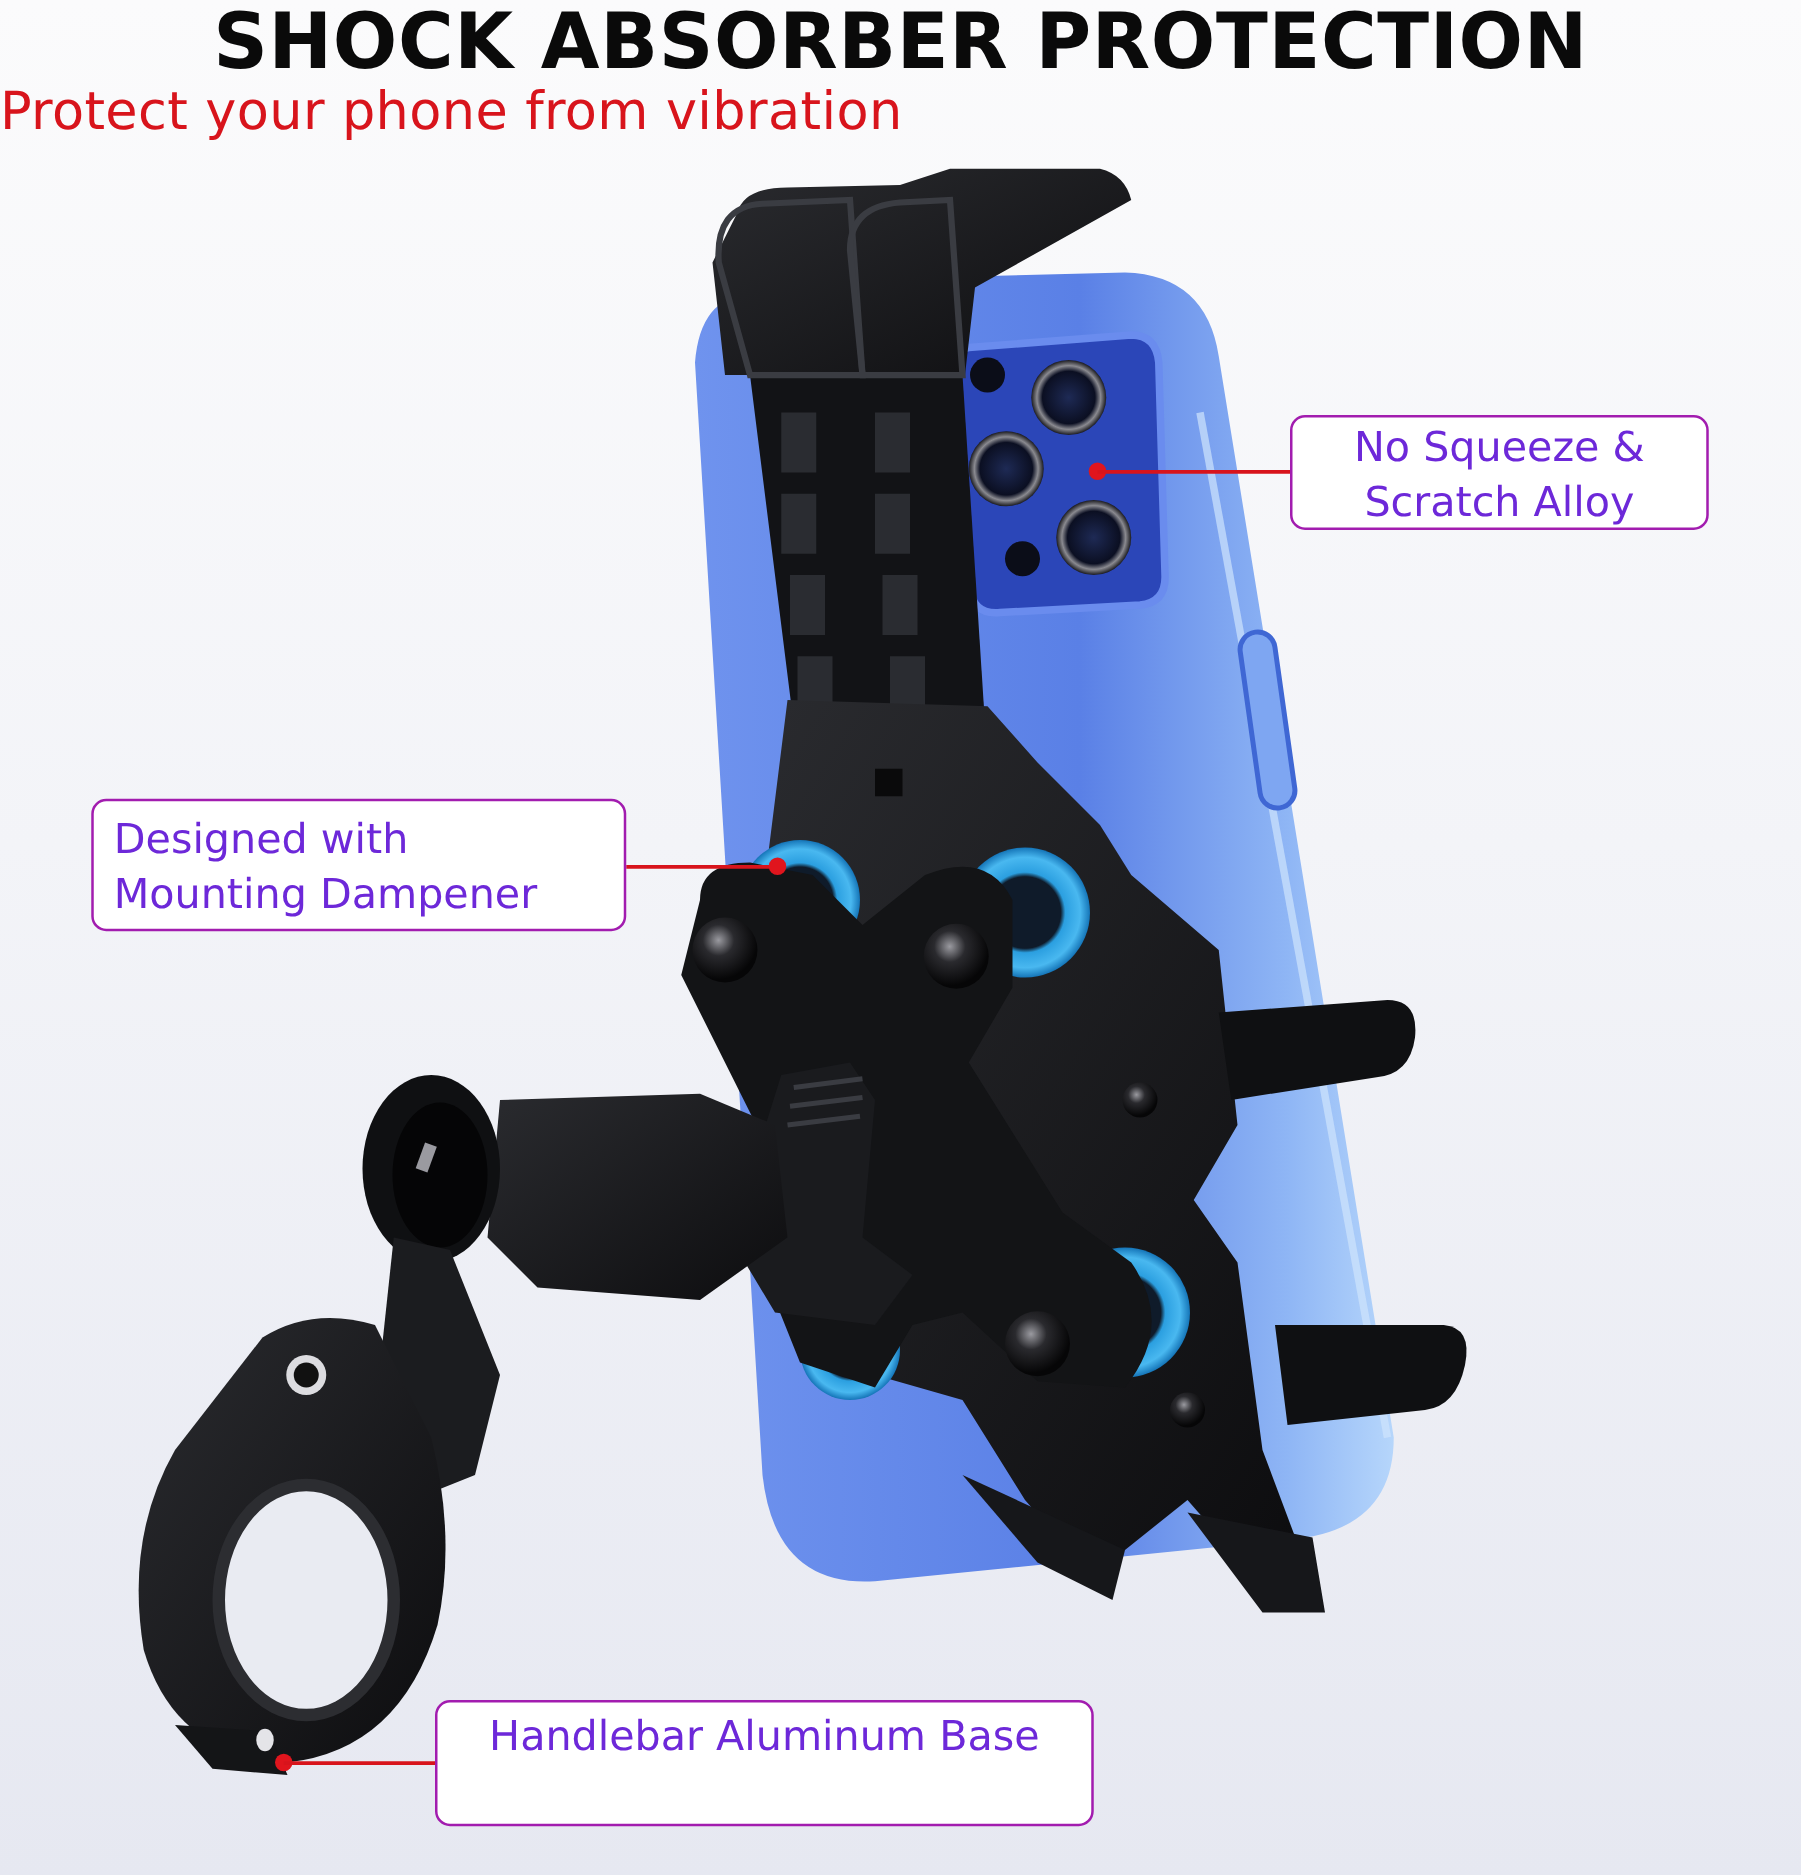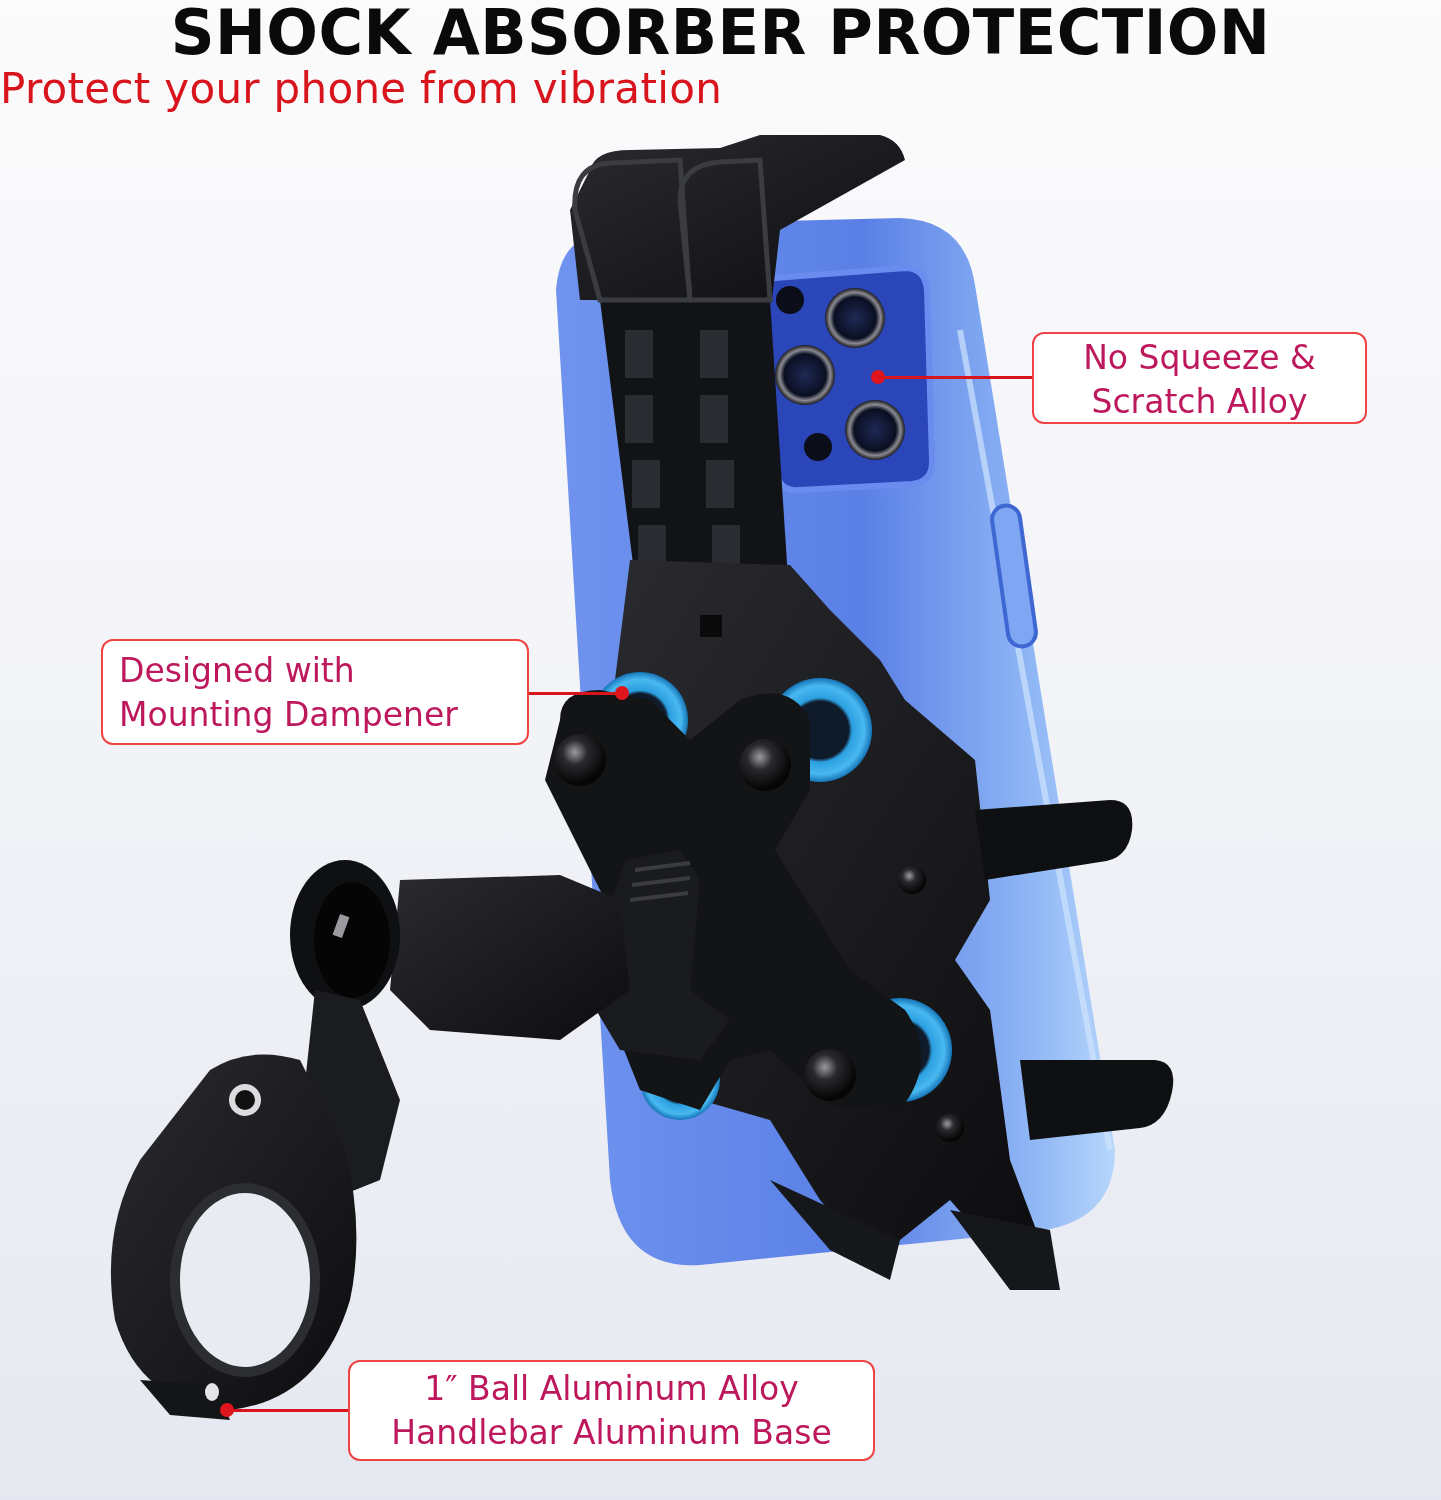--- a/index.html
+++ b/index.html
@@ -14,27 +14,27 @@
     font-size: 62px; letter-spacing: 0.5px; color: #0a0a0a;
     transform: scaleX(0.98);
   }
   .subheadline {
     position: absolute; left: 0; top: 64px; width: 1441px; 
     font-family: "DejaVu Sans", sans-serif; font-size: 42px; color: #d8141c;
     letter-spacing: 0.3px;
   }
   .illustration { position: absolute; left: 0; top: 0; width: 1441px; height: 1500px; }
   .callout {
-    position: absolute; background: #ffffff; border: 2px solid #ef4444; border-radius: 12px;
-    font-family: "DejaVu Sans", sans-serif; color: #be185d; font-size: 33px; line-height: 44px;
+    position: absolute; background: #ffffff; border: 2px solid #a21caf; border-radius: 12px;
+    font-family: "DejaVu Sans", sans-serif; color: #6d28d9; font-size: 33px; line-height: 44px;
     box-sizing: border-box; white-space: nowrap;
   }
   .callout span { display: block; }
   .co-camera { left: 1032px; top: 332px; width: 335px; height: 92px; text-align: center; padding-top: 2px; }
-  .co-damp { left: 73px; top: 639px; width: 428px; height: 106px; text-align: left; padding: 8px 0 0 16px; margin-left: 28px; }
+  .co-damp { left: 73px; top: 639px; width: 428px; height: 106px; text-align: left; padding: 8px 0 0 16px; }
   .co-base { left: 348px; top: 1360px; width: 527px; height: 101px; text-align: center; padding-top: 5px; }
   .leader { position: absolute; height: 3px; background: #d8141c; }
   .dot { position: absolute; width: 14px; height: 14px; border-radius: 50%; background: #e0151d; }
 </style>
 </head>
 <body>
 
 <svg class="illustration" viewBox="0 0 1441 1500" xmlns="http://www.w3.org/2000/svg">
   <defs>
     <linearGradient id="phoneGrad" x1="0" y1="0" x2="1" y2="0">
@@ -162,15 +162,14 @@
 <div class="leader" style="left:501px; top:692px; width:120px;"></div>
 <div class="dot" style="left:615px; top:686px;"></div>
 <div class="callout co-damp">
   <span>Designed with</span>
   <span>Mounting Dampener</span>
 </div>
 
 <div class="dot" style="left:220px; top:1403px;"></div>
 <div class="leader" style="left:227px; top:1409px; width:121px;"></div>
 <div class="callout co-base">
-  <span>1″ Ball Aluminum Alloy</span>
   <span>Handlebar Aluminum Base</span>
 </div>
 
 </body></html>

